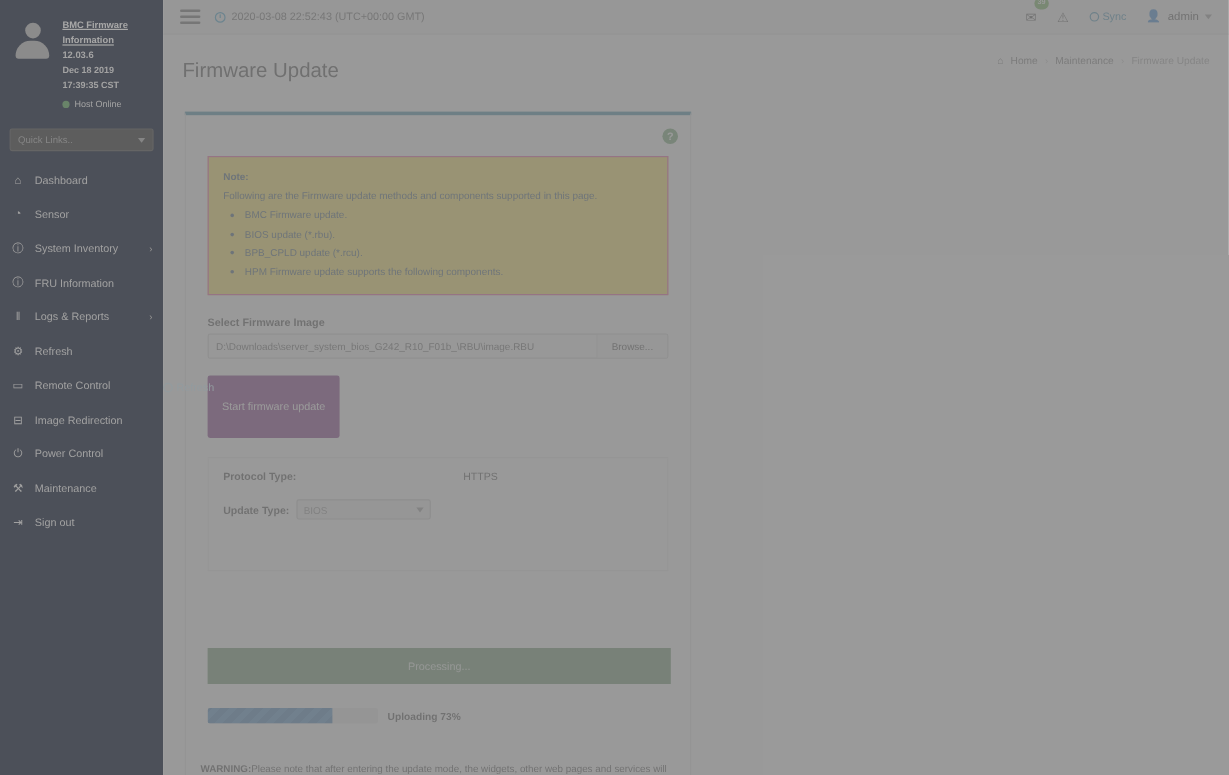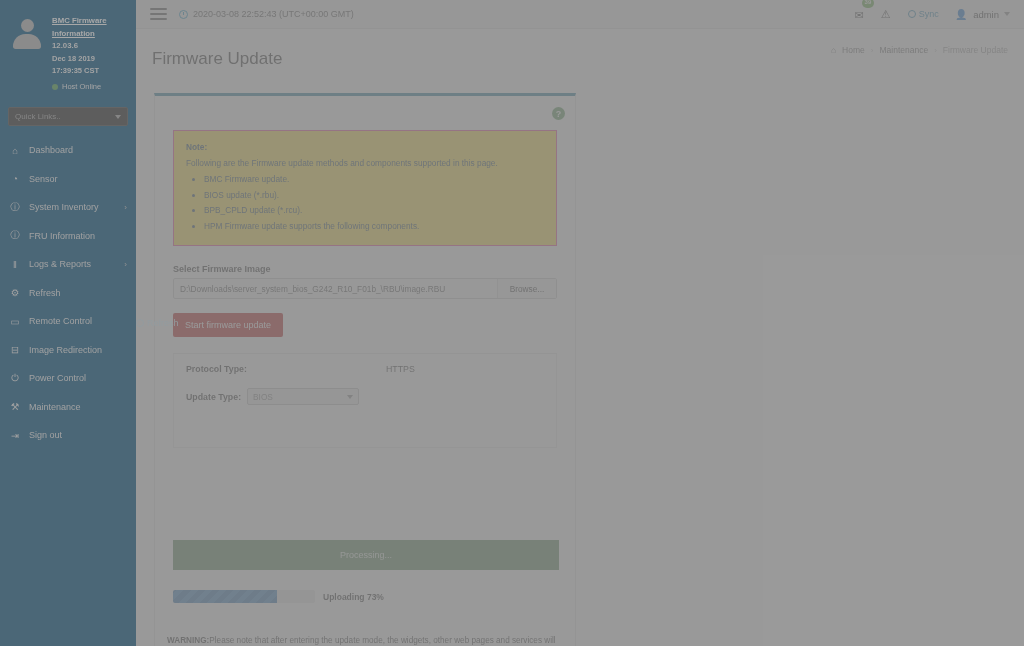--- a/index.html
+++ b/index.html
@@ -8,21 +8,21 @@
     font-family: "Liberation Sans", sans-serif;
     overflow: hidden;
     background: #ffffff;
   }
   #root { position: relative; width: 1024px; height: 646px; }
 
   
   .sidebar {
     position: absolute; left: 0; top: 0;
     width: 136px; height: 646px;
-    background: #0c4a6e;
+    background: #0f172a;
     color: #d6d6d6;
   }
   .user-block { padding: 14px 10px 6px 10px; display: flex; gap: 8px; }
   .avatar {
     width: 34px; height: 34px; flex: 0 0 34px;
     margin-top: 3px;
     position: relative;
   }
   .avatar .head {
     position: absolute; left: 11px; top: 2px;
@@ -150,22 +150,22 @@
     display: flex; align-items: center; padding: 0 6px;
     border-right: 1px solid #dcdcdc; overflow: hidden; white-space: nowrap;
   }
   .browse-btn {
     width: 58px; font-size: 8.3px; color: #3d3d3d;
     display: flex; align-items: center; justify-content: center;
     background: #f1f1f1;
   }
   .start-btn {
     margin: 14px 0 0 18px;
-    display: inline-block; background: #b91c1c; color: #fff;
-    font-size: 9px; padding: 7px 12px; border-radius: 2px;
+    display: inline-block; background: #701a75; color: #fff;
+    font-size: 9px; padding: 21px 12px; border-radius: 2px;
   }
 
   .hr-line { margin: 16px 18px 0 18px; border-top: 1px solid #e6e6e6; }
   .info-box {
     margin: 0 18px; border: 1px solid #ececec; border-top: none;
     padding: 10px 12px 28px 12px;
   }
   .info-row { display: flex; align-items: center; margin-bottom: 14px; font-size: 8.8px; }
   .info-row .lbl { font-weight: bold; color: #3d3d3d; width: 200px; }
   .info-row .val { color: #3d3d3d; }

